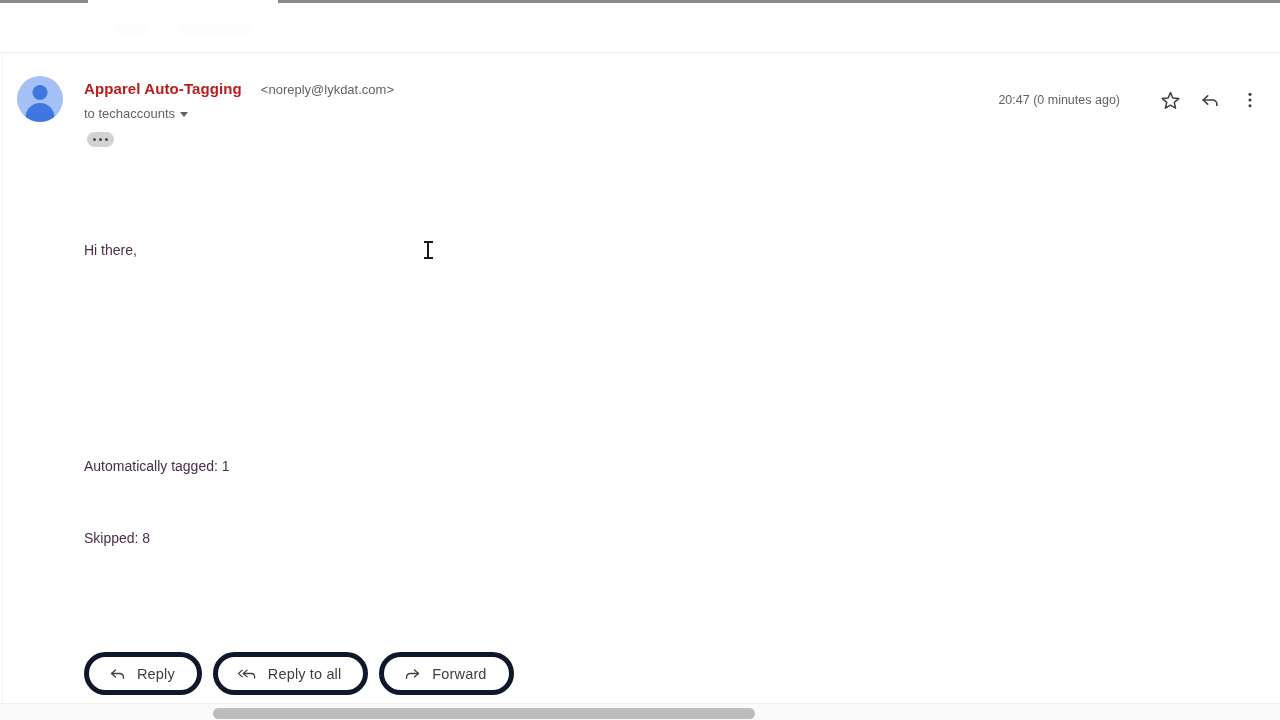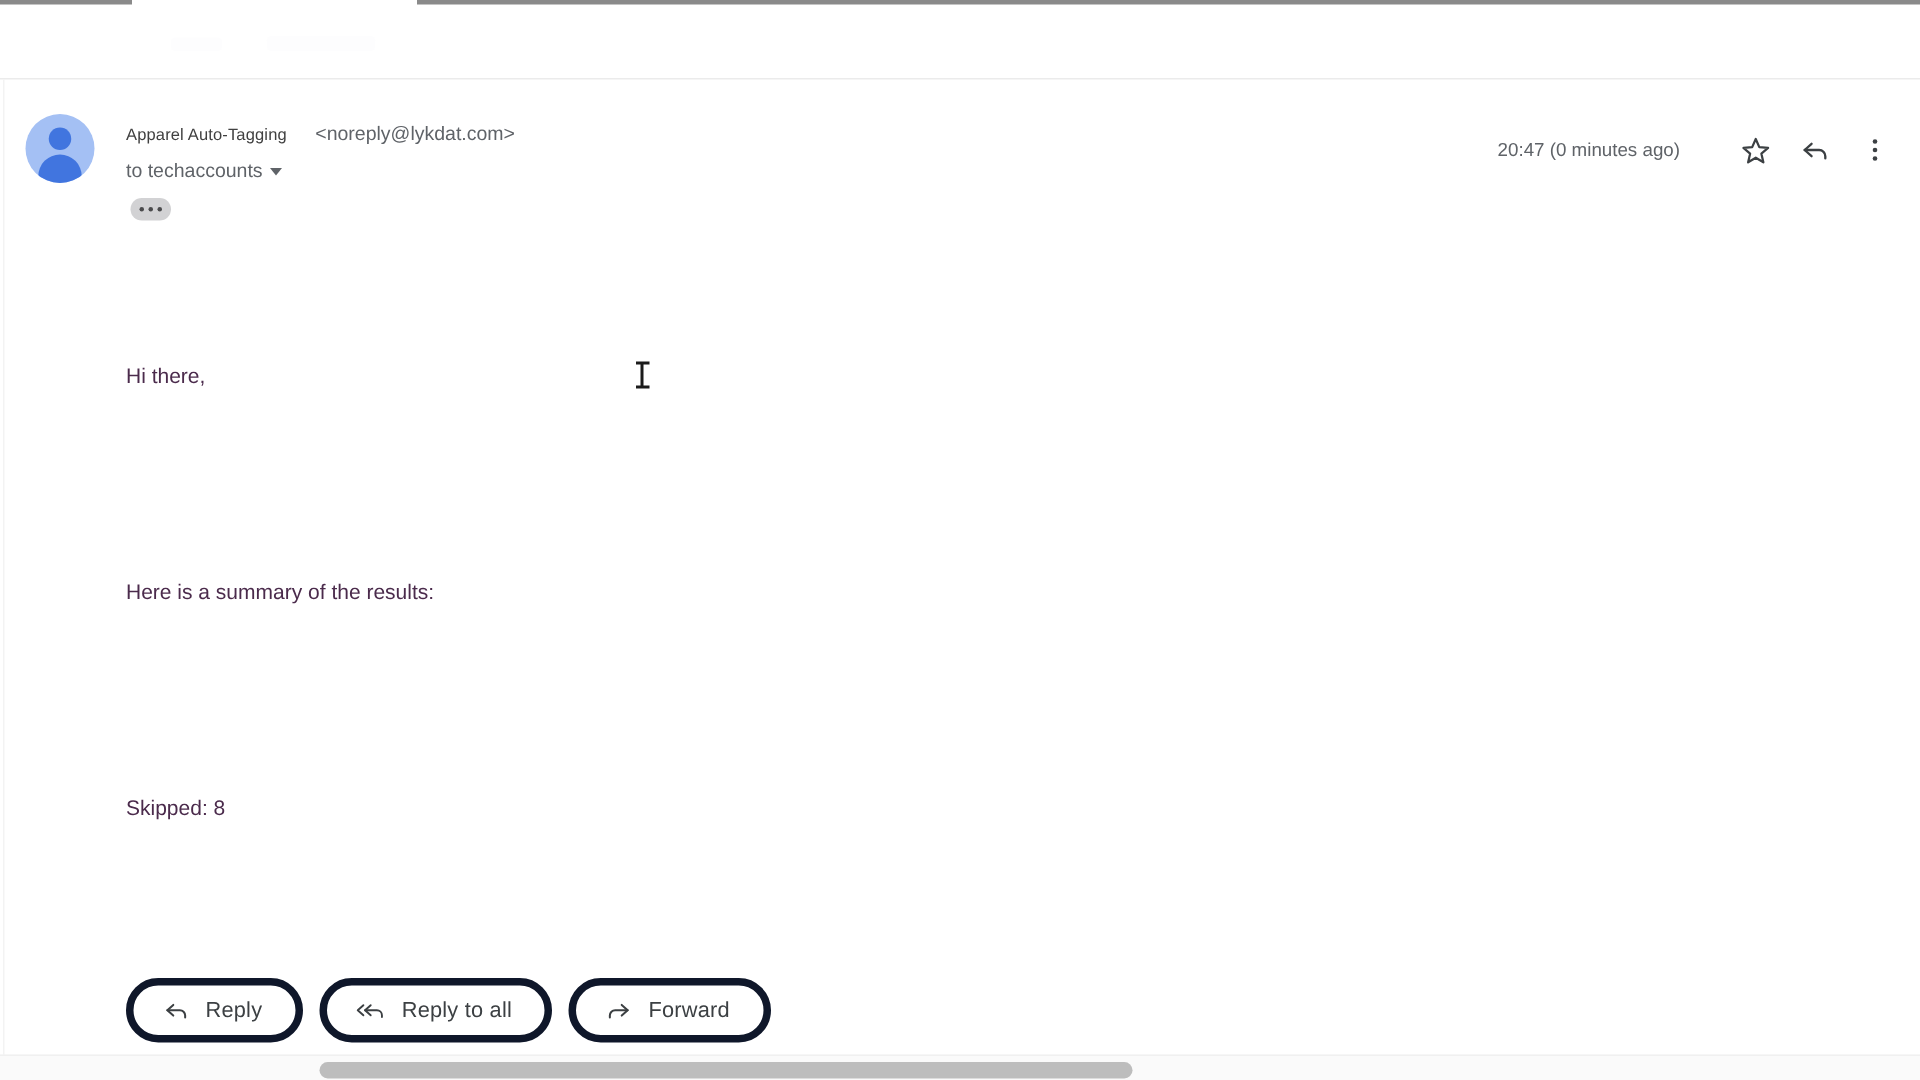--- a/index.html
+++ b/index.html
@@ -99,23 +99,23 @@
     border-radius: 15px 15px 0 0;
     background: #4175df;
   }
 
   .sender-line {
     position: absolute;
     left: 84px; top: 10px;
     white-space: nowrap;
   }
   .sender-name {
-    font-size: 11px;
-    font-weight: normal;
-    color: #404040;
+    font-size: 15px;
+    font-weight: bold;
+    color: #b91c1c;
     letter-spacing: .1px;
   }
   .sender-email {
     font-size: 13px;
     color: #5f6368;
     margin-left: 19px;
   }
 
   .recipient-line {
     position: absolute;
@@ -320,24 +320,24 @@
     </div>
   </div>
 
   <div class="body-wrap">
 
     <div class="para body-text">
       <span class="line">Hi there,</span>
     </div>
 
     <div class="para body-text">
-      <span class="line">Here is a summary of the results:</span>
     </div>
 
     <div class="para body-text">
+      <span class="line">Automatically tagged: 1</span>
       <span class="line">Skipped: 8</span>
       
     </div>
 
   </div>
 
   <div class="ibeam">
     <span class="cap-t"></span>
       <span class="stem"></span>
       <span class="cap-b"></span>

